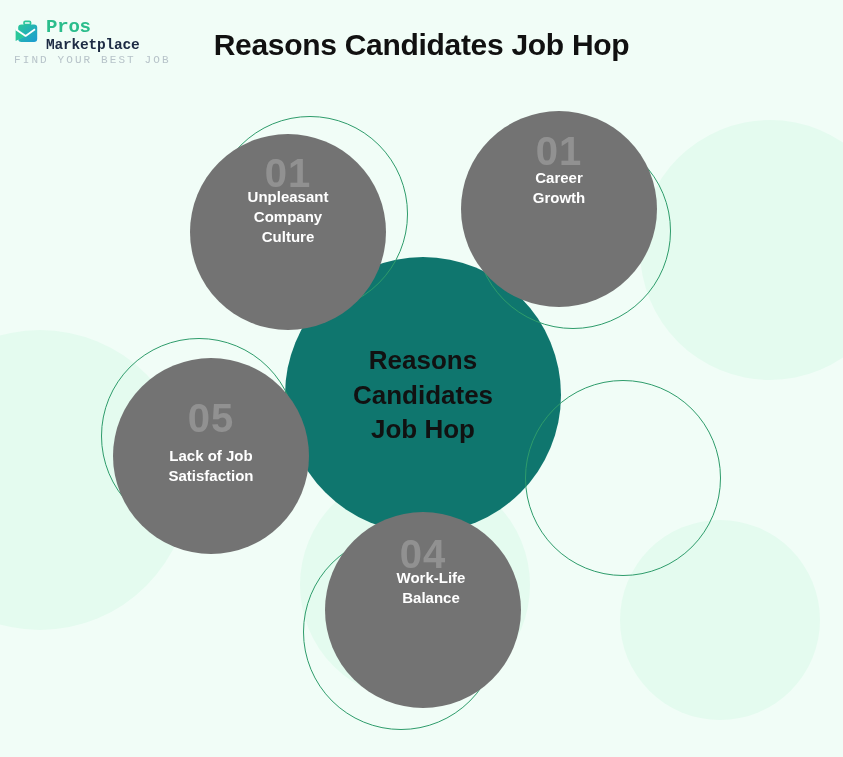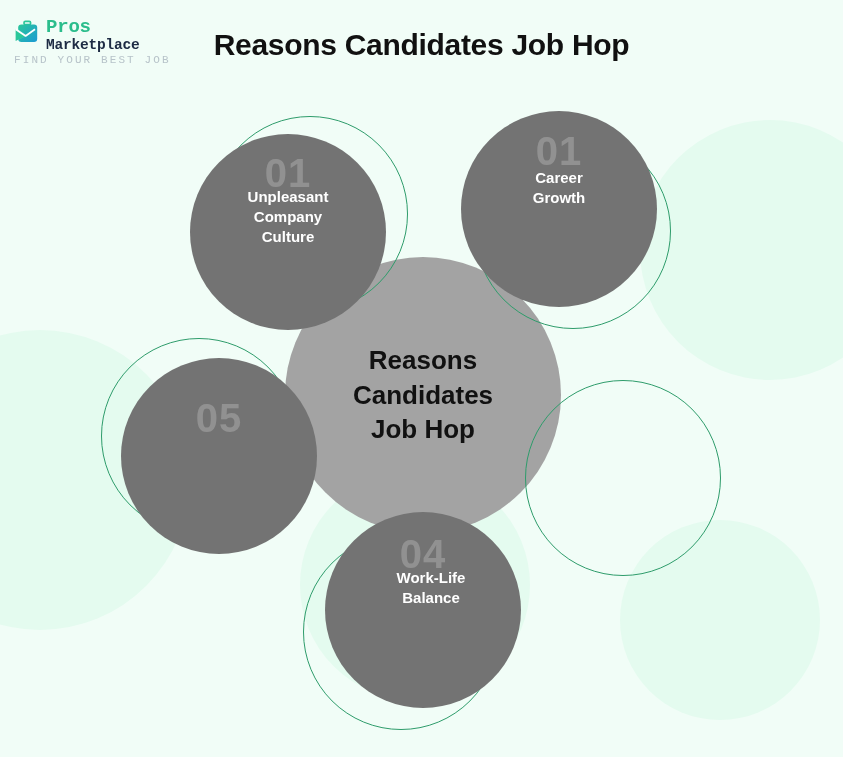--- a/index.html
+++ b/index.html
@@ -96,21 +96,21 @@
   }
 
   
   #hub {
     position: absolute;
     left: 285px;
     top: 257px;
     width: 276px;
     height: 276px;
     border-radius: 50%;
-    background: #a3a3a3;
+    background: #0f766e;
     display: flex;
     align-items: center;
     justify-content: center;
     z-index: 2;
   }
   #hub-label {
     font-size: 26px;
     font-weight: bold;
     color: #111111;
     text-align: center;
@@ -186,21 +186,21 @@
   #node-3 .node-num  { top: 20px; }
   #node-3 .node-text { top: 68px; }
 
   
   #node-4 .node-disc { left: 22px; top: 0px;  width: 196px; height: 196px; }
   #node-4 .node-ring { left: 0px;  top: 22px; width: 196px; height: 196px; }
   #node-4 .node-num  { top: 22px; }
   #node-4 .node-text { top: 56px; padding-left: 8px; }
 
   
-  #node-5 .node-disc { left: 20px; top: 20px; width: 196px; height: 196px; }
+  #node-5 .node-disc { left: 12px; top: 20px; width: 196px; height: 196px; }
   #node-5 .node-ring { left: 0px;  top: 0px;  width: 196px; height: 196px; }
   #node-5 .node-num  { top: 40px; }
   #node-5 .node-text { top: 88px; }
 
   #node-1 { left: 190px; top: 116px; width: 220px; height: 216px; }
   #node-2 { left: 461px; top: 111px; width: 212px; height: 220px; }
   #node-3 { left: 525px; top: 362px; width: 216px; height: 216px; }
   #node-4 { left: 303px; top: 512px; width: 220px; height: 220px; }
   #node-5 { left: 101px; top: 338px; width: 216px; height: 218px; }
 </style>
@@ -281,17 +281,19 @@
 Balance</div>
       </div>
     </div>
   </div>
 
   <div class="node" id="node-5">
     <div class="node-ring"></div>
     <div class="node-disc">
       <div class="node-inner">
         <div class="node-num">05</div>
+        <div class="node-text">Lack of Job
+Satisfaction</div>
       </div>
     </div>
   </div>
 
 </div>
 
 </body></html>

